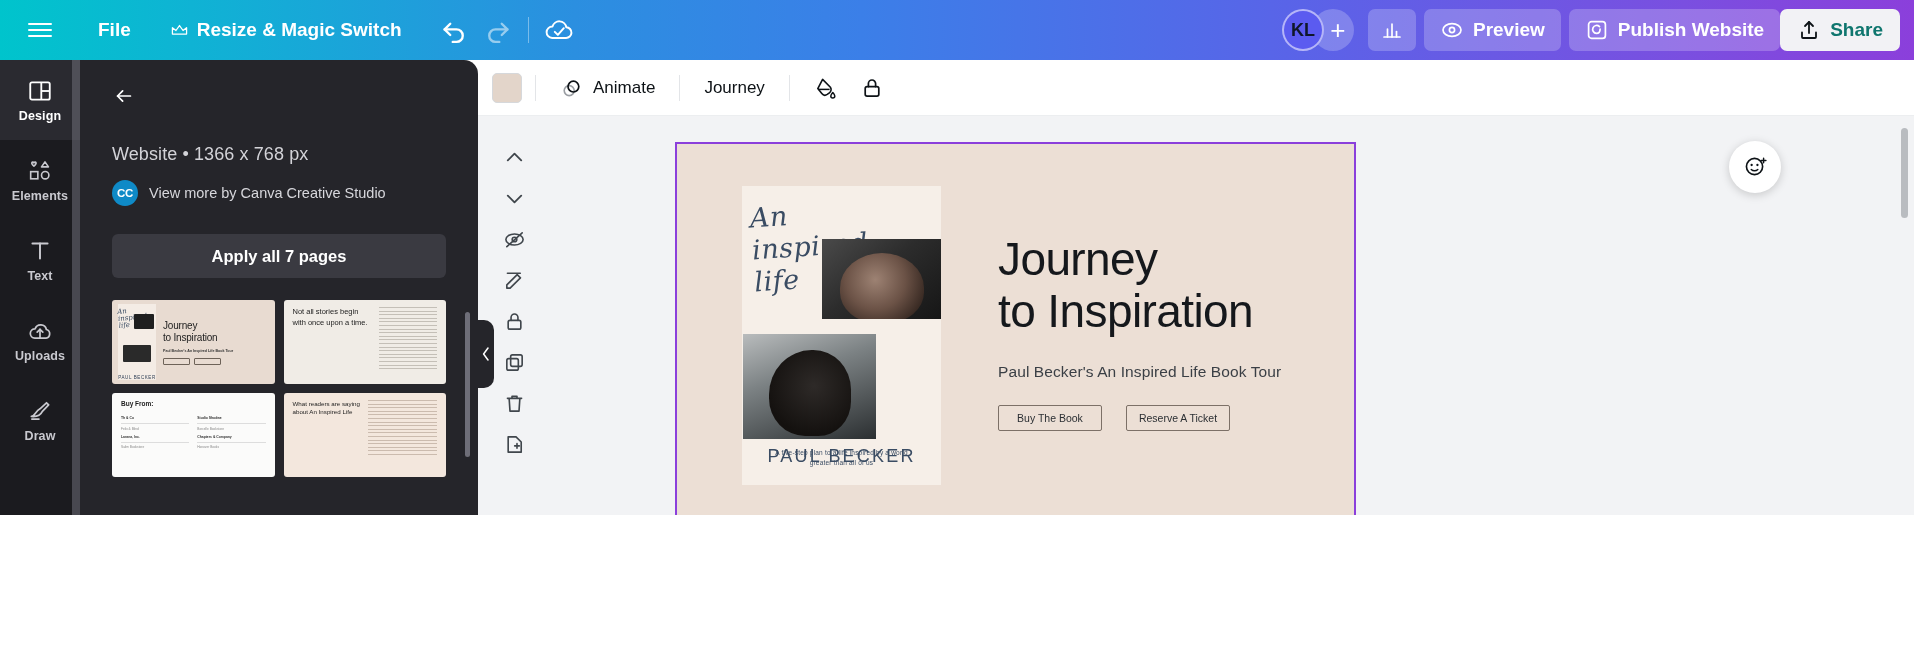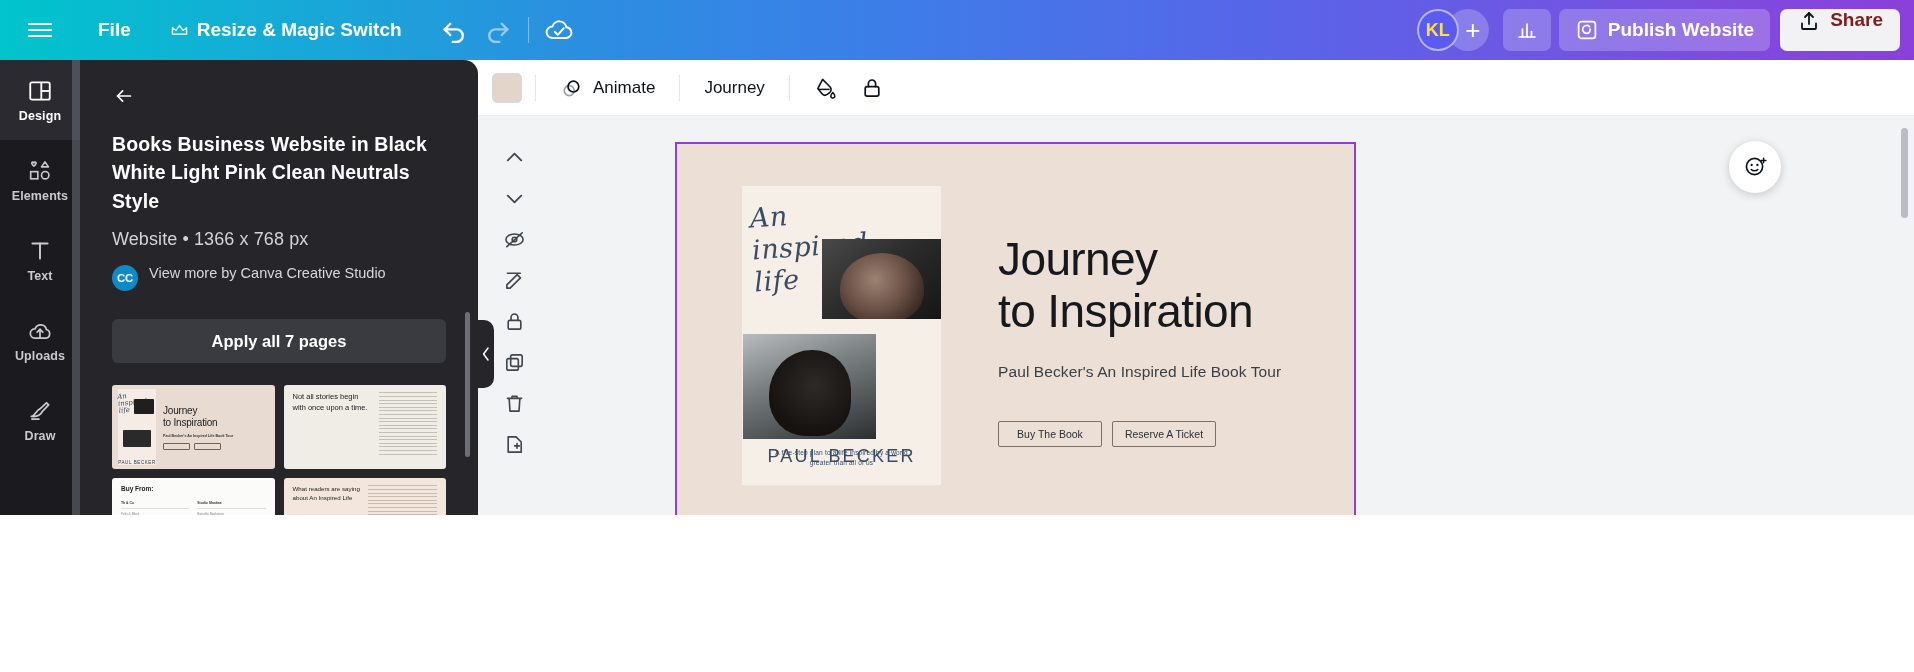--- a/index.html
+++ b/index.html
@@ -41,39 +41,39 @@
   .cloud-ico { width: 32px; height: 32px; }
   .doc-title {
     font-size: 19px; font-weight: bold; color: #fff; padding: 0 14px; height: 40px;
     display: flex; align-items: center; border-radius: 6px; cursor: text; white-space: nowrap;
   }
   .avatar-group { position: relative; display: flex; align-items: center; margin: 0 6px 0 8px; }
   .avatar {
     width: 42px; height: 42px; border-radius: 50%; background: #5b5bf0;
     border: 2px solid rgba(255,255,255,0.55);
     display: flex; align-items: center; justify-content: center;
-    font-size: 18px; font-weight: bold; color: #fde047; z-index: 2; cursor: pointer;
+    font-size: 18px; font-weight: bold; color: #0f172a; z-index: 2; cursor: pointer;
   }
   .avatar-plus {
     width: 42px; height: 42px; border-radius: 50%; background: rgba(255,255,255,0.22);
     display: flex; align-items: center; justify-content: center;
     font-size: 26px; color: #fff; margin-left: -12px; z-index: 1; cursor: pointer; font-weight: 300;
     padding-left: 10px;
   }
   .pill-btn {
     height: 42px; display: flex; align-items: center; gap: 9px;
     padding: 0 16px; border-radius: 7px; background: rgba(255,255,255,0.22);
     color: #fff; font-size: 19px; font-weight: bold; cursor: pointer; margin-left: 8px;
     white-space: nowrap;
   }
   .pill-btn.icon-only { padding: 0 12px; }
   .share-btn {
-    height: 42px; display: flex; gap: 9px;
+    height: 42px; display: flex; align-items: center; gap: 9px;
     padding: 0 17px; border-radius: 7px; background: #f2f2f5;
-    color: #7f1d1d; font-size: 19px; font-weight: bold; cursor: pointer; margin-left: 10px;
+    color: #0f766e; font-size: 19px; font-weight: bold; cursor: pointer; 
   }
 
   
   .rail {
     position: absolute; left: 0; top: 60px; width: 80px; height: 612px;
     background: #1b1b1f;
   }
   .rail-item {
     width: 80px; height: 80px; display: flex; flex-direction: column;
     align-items: center; justify-content: center; gap: 5px; cursor: pointer;
@@ -93,21 +93,21 @@
   .panel-back {
     position: absolute; left: 26px; top: 18px; width: 36px; height: 36px;
     display: flex; align-items: center; justify-content: center; cursor: pointer;
     border-radius: 6px;
   }
   .panel-inner { padding: 70px 32px 0 32px; }
   .panel-title {
     font-size: 19.5px; font-weight: bold; line-height: 1.46; color: #fff; letter-spacing: .1px;
   }
   .panel-sub { font-size: 18px; color: #d3d3d8; margin-top: 14px; letter-spacing: .1px; }
-  .panel-author { display: flex; align-items: flex-start; gap: 11px; margin-top: 15px; cursor: pointer; }
+  .panel-author { display: flex; align-items: center; gap: 11px; margin-top: 15px; cursor: pointer; }
   .cc-badge {
     width: 26px; height: 26px; border-radius: 50%; background: #0f8ac7;
     display: flex; align-items: center; justify-content: center;
     font-size: 11.5px; font-weight: bold; color: #fff; letter-spacing: -0.3px;
   }
   .panel-author .lnk { font-size: 14.5px; color: #d7d7dc; }
   .apply-btn {
     margin-top: 28px; height: 44px; width: 100%; border-radius: 6px; background: #3a3a41;
     display: flex; align-items: center; justify-content: center; cursor: pointer;
     font-size: 16.5px; font-weight: bold; color: #fff; border: none;
@@ -243,21 +243,21 @@
     position: absolute; left: 0; right: 0; bottom: 18px; text-align: center;
     font-size: 18px; color: #3a4c63; letter-spacing: 2.2px;
     font-family: "Liberation Sans", sans-serif;
   }
   .page-right { position: absolute; left: 321px; top: 90px; width: 330px; }
   .hero-h {
     font-size: 46px; line-height: 1.12; color: #15181c; font-weight: normal;
     letter-spacing: -.6px; font-family: "Liberation Sans", sans-serif;
   }
   .hero-p { font-size: 15.5px; color: #3a3f45; margin-top: 26px; letter-spacing: .1px; }
-  .hero-btns { display: flex; gap: 10px; margin-top: 40px; }
+  .hero-btns { display: flex; gap: 24px; margin-top: 24px; }
   .hero-btn {
     height: 26px; min-width: 104px; border: 1px solid #7c7067; border-radius: 2px;
     display: flex; align-items: center; justify-content: center;
     font-size: 10.5px; color: #2b2f33; cursor: pointer; background: transparent; padding: 0 10px;
   }
   .page-handle {
     position: absolute; left: 50%; bottom: -4px; transform: translateX(-50%);
     width: 26px; height: 7px; background: #fff; border: 1px solid #b9bcc0; border-radius: 4px;
     cursor: pointer;
   }
@@ -336,20 +336,27 @@
 
       <div class="pill-btn icon-only">
         <svg class="tbar-ico" viewBox="0 0 24 24">
           <path d="M4 19 H20" stroke="#fff" stroke-width="1.7" stroke-linecap="round" fill="none"></path>
           <path d="M7.5 19 V11" stroke="#fff" stroke-width="1.7" stroke-linecap="round" fill="none"></path>
           <path d="M12 19 V6" stroke="#fff" stroke-width="1.7" stroke-linecap="round" fill="none"></path>
           <path d="M16.5 19 V13.5" stroke="#fff" stroke-width="1.7" stroke-linecap="round" fill="none"></path>
         </svg>
       </div>
 
+      <div class="pill-btn">
+        <svg class="tbar-ico" viewBox="0 0 24 24">
+          <ellipse cx="12" cy="12" rx="9" ry="6.4" fill="none" stroke="#fff" stroke-width="1.7"></ellipse>
+          <circle cx="12" cy="12" r="2.6" fill="none" stroke="#fff" stroke-width="1.7"></circle>
+        </svg>
+        <span>Preview</span>
+      </div>
 
       <div class="pill-btn">
         <svg class="tbar-ico" viewBox="0 0 24 24">
           <rect x="3.6" y="3.6" width="16.8" height="16.8" rx="3" fill="none" stroke="#fff" stroke-width="1.7"></rect>
           <path d="M14.5 8.6 a4 4 0 1 0 -3 6.8 c2.6 0 3.6 -2 3.6 -4.4" fill="none" stroke="#fff" stroke-width="1.7" stroke-linecap="round"></path>
         </svg>
         <span>Publish Website</span>
       </div>
 
       <div class="share-btn">
@@ -415,21 +422,20 @@
 
   <div class="panel">
     <div class="panel-back">
       <svg width="22" height="22" viewBox="0 0 24 24">
         <path d="M19 12 H5" stroke="#fff" stroke-width="1.9" stroke-linecap="round" fill="none"></path>
         <path d="M10.5 6.5 L5 12 L10.5 17.5" stroke="#fff" stroke-width="1.9" stroke-linecap="round" stroke-linejoin="round" fill="none"></path>
       </svg>
     </div>
 
     <div class="panel-inner">
-      <div class="panel-title">Books Business Website in Black White Light Pink Clean Neutrals Style</div>
       <div class="panel-sub">Website • 1366 x 768 px</div>
 
       <div class="panel-author">
         <div class="cc-badge">CC</div>
         <div class="lnk">View more by Canva Creative Studio</div>
       </div>
 
       <button class="apply-btn">Apply all 7 pages</button>
 
       <div class="thumb-grid">

